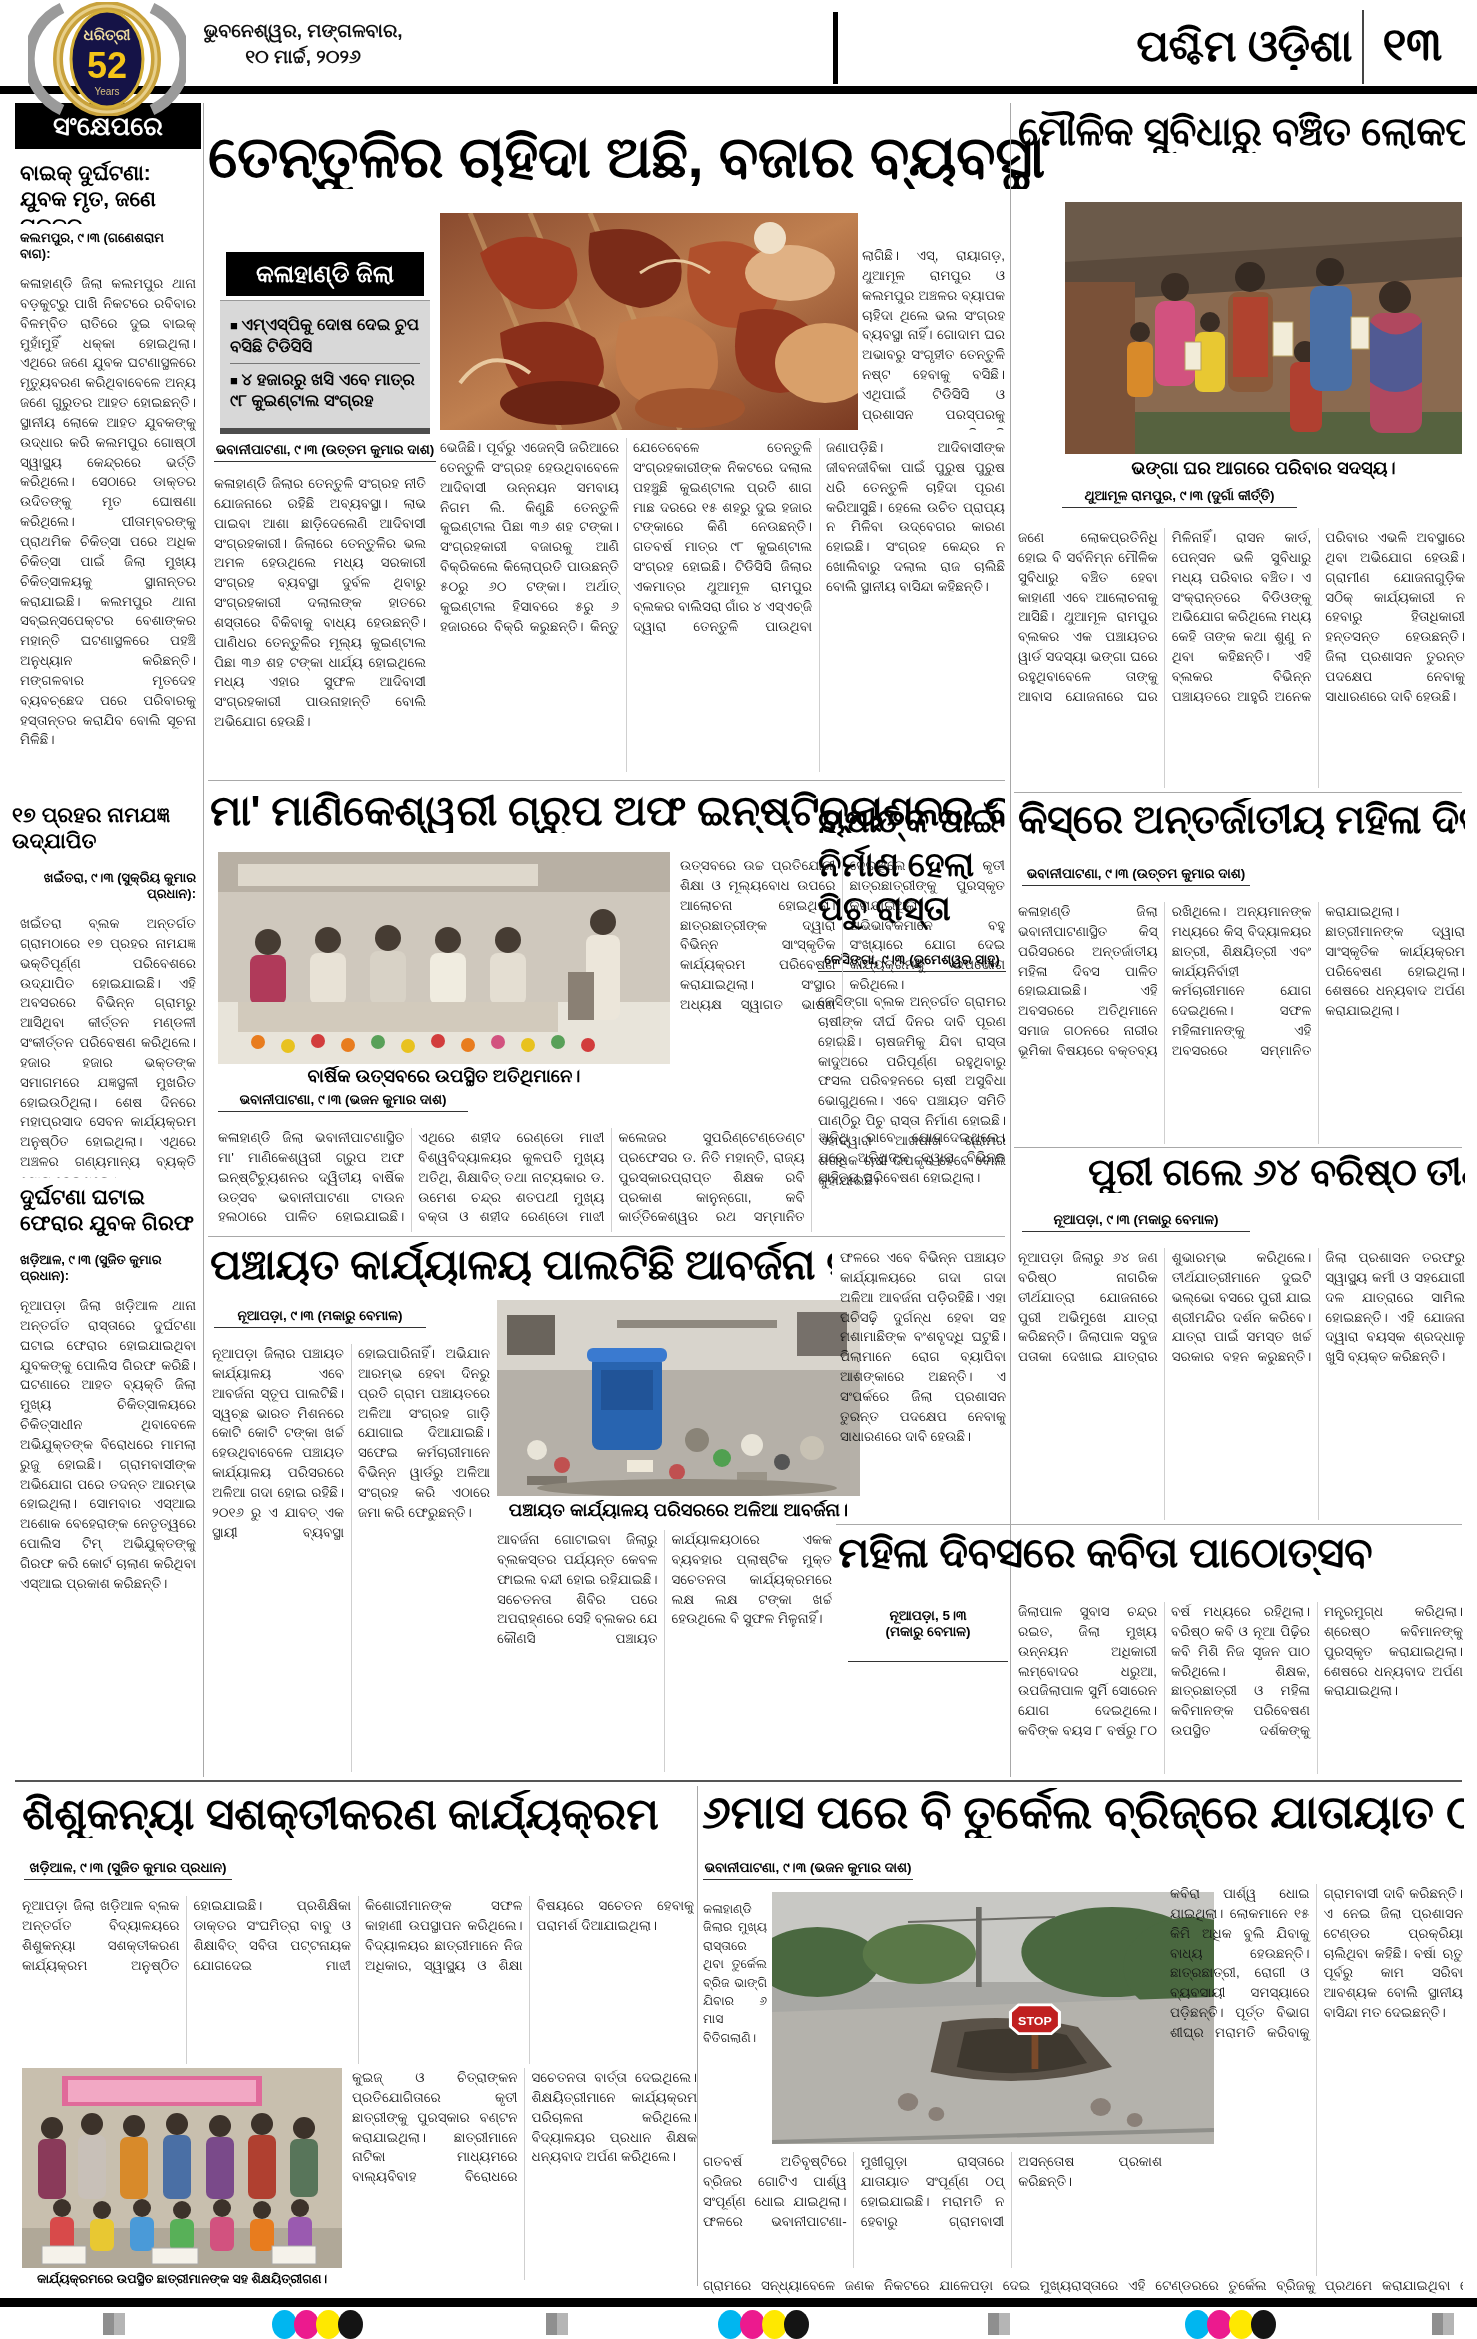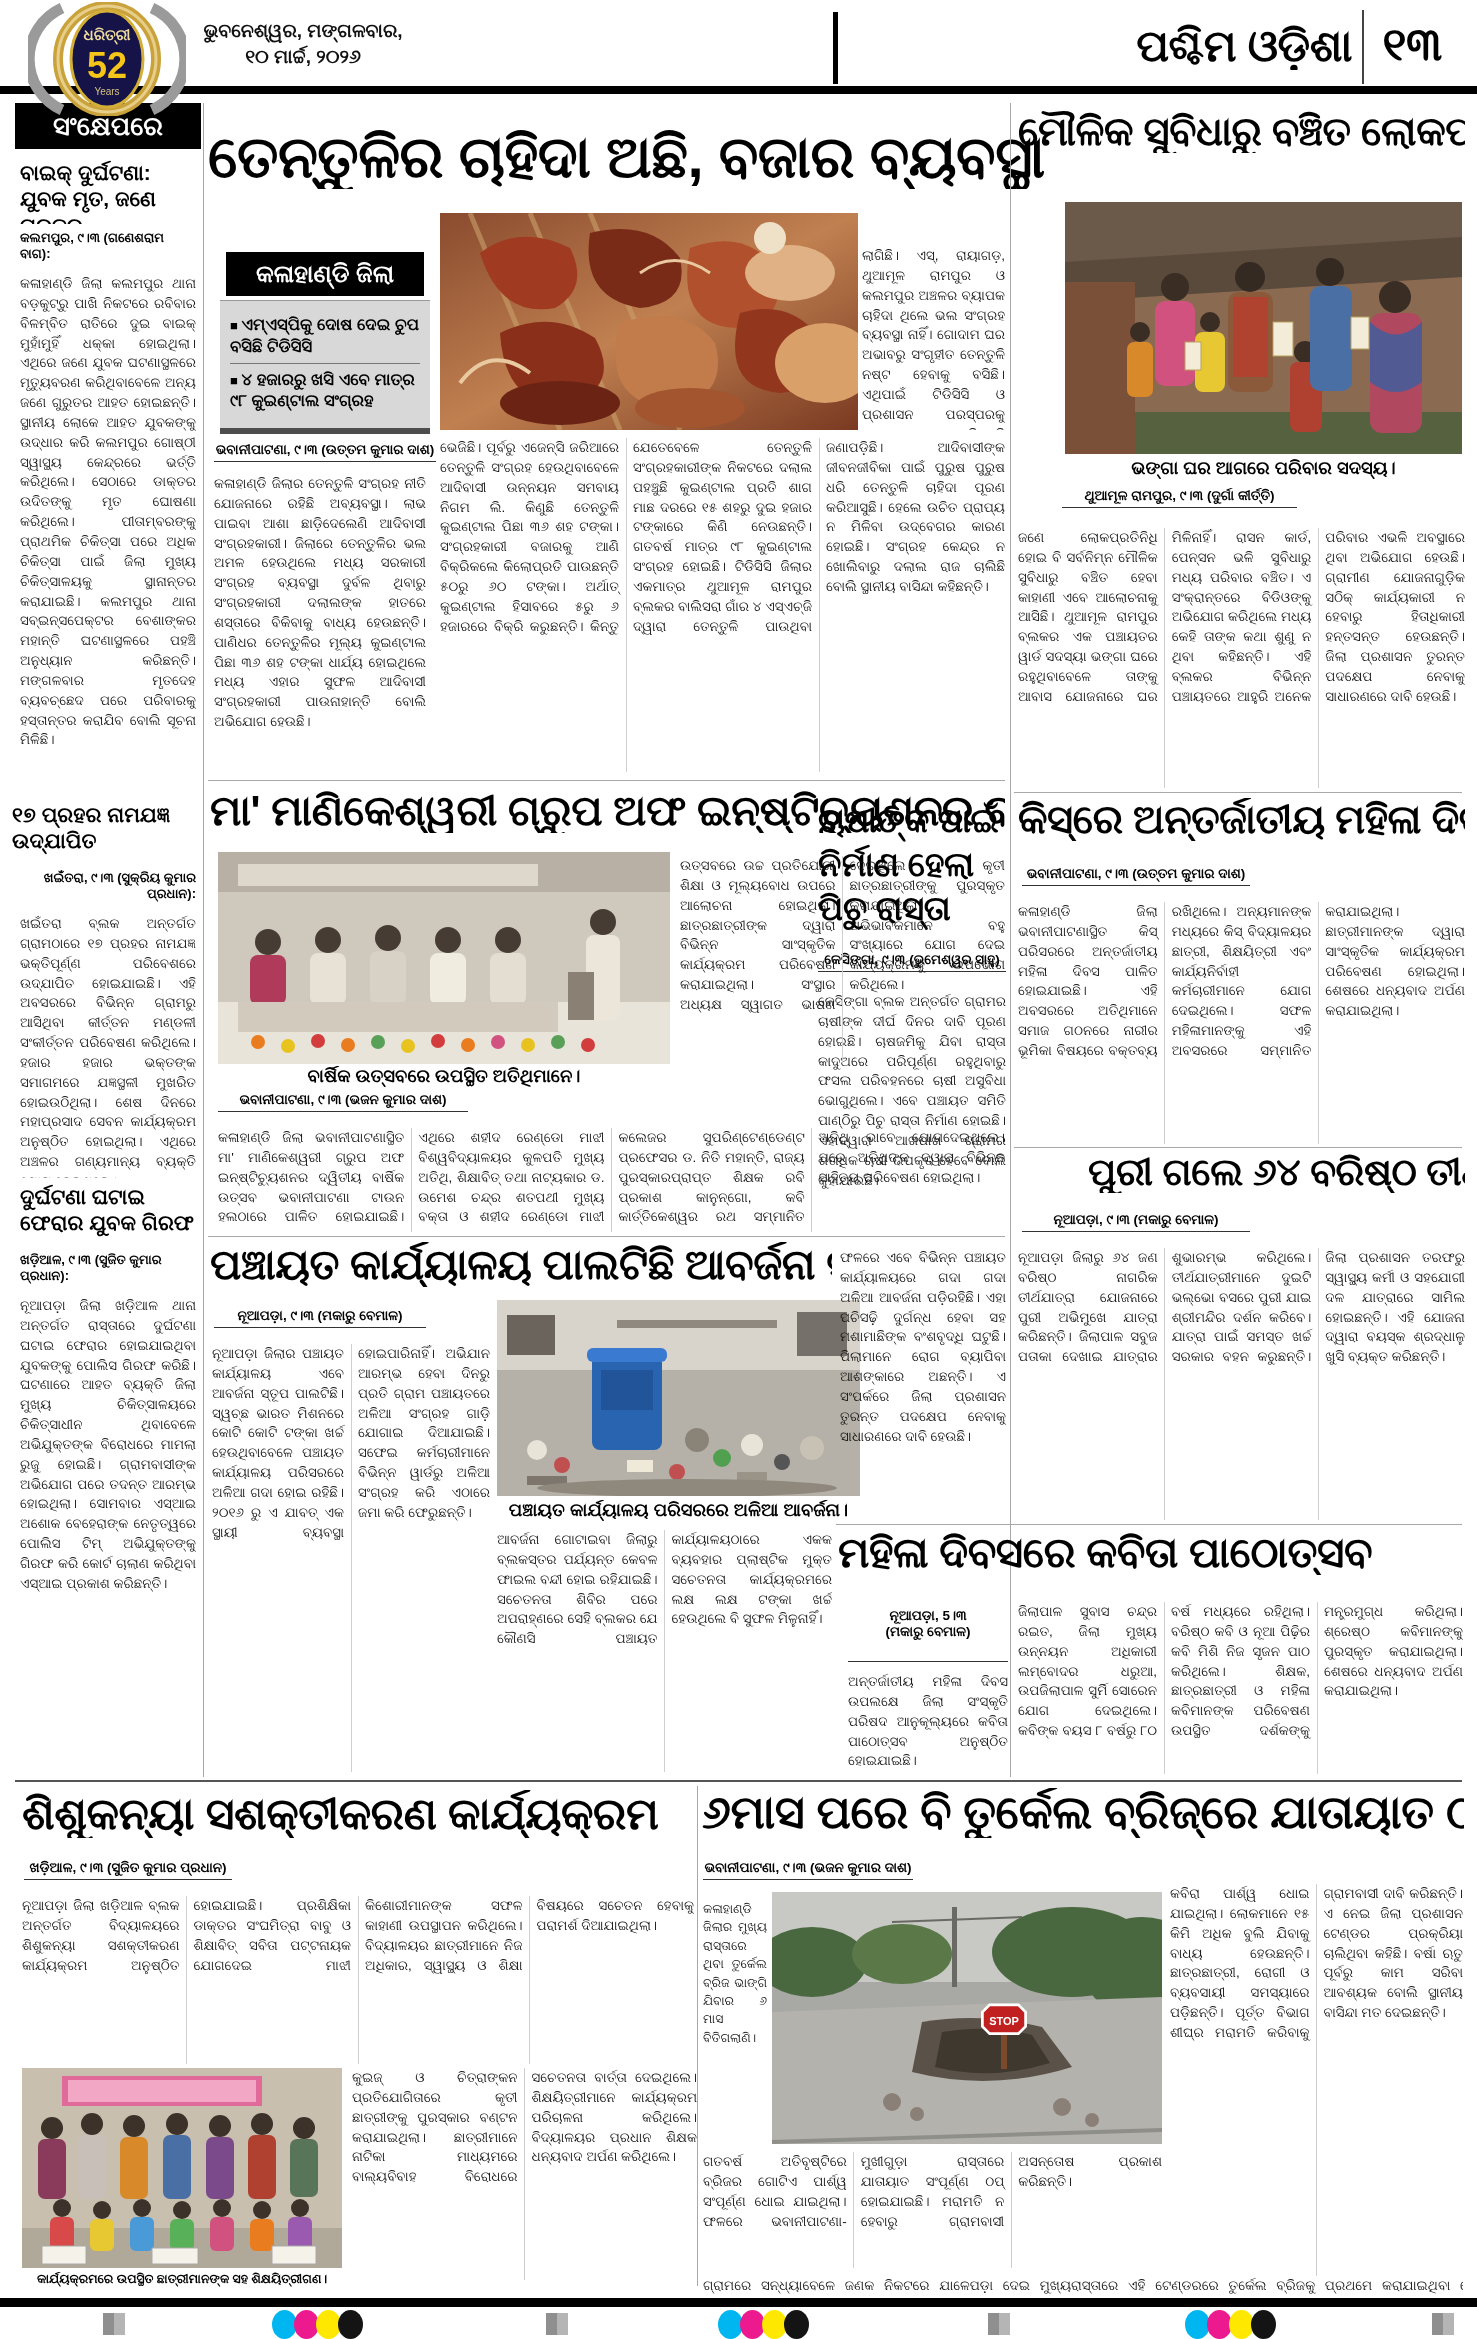--- a/index.html
+++ b/index.html
@@ -266,21 +266,20 @@
   <div class="abs caption" style="left:497px;top:1500px;width:363px;">ପଞ୍ଚାୟତ କାର୍ଯ୍ୟାଳୟ ପରିସରରେ ଅଳିଆ ଆବର୍ଜନା।</div>
 
   <div class="abs body-text cols2" style="left:212px;top:1344px;width:278px;height:428px;">ନୂଆପଡ଼ା ଜିଲାର ପଞ୍ଚାୟତ କାର୍ଯ୍ୟାଳୟ ଏବେ ଆବର୍ଜନା ସ୍ତୂପ ପାଲଟିଛି। ସ୍ୱଚ୍ଛ ଭାରତ ମିଶନରେ କୋଟି କୋଟି ଟଙ୍କା ଖର୍ଚ୍ଚ ହେଉଥିବାବେଳେ ପଞ୍ଚାୟତ କାର୍ଯ୍ୟାଳୟ ପରିସରରେ ଅଳିଆ ଗଦା ହୋଇ ରହିଛି। ୨୦୧୬ ରୁ ଏ ଯାବତ୍ ଏକ ସ୍ଥାୟୀ ବ୍ୟବସ୍ଥା ହୋଇପାରିନାହିଁ। ଅଭିଯାନ ଆରମ୍ଭ ହେବା ଦିନରୁ ପ୍ରତି ଗ୍ରାମ ପଞ୍ଚାୟତରେ ଅଳିଆ ସଂଗ୍ରହ ଗାଡ଼ି ଯୋଗାଇ ଦିଆଯାଇଛି। ସଫେଇ କର୍ମଚାରୀମାନେ ବିଭିନ୍ନ ୱାର୍ଡରୁ ଅଳିଆ ସଂଗ୍ରହ କରି ଏଠାରେ ଜମା କରି ଫେରୁଛନ୍ତି।</div>
   <div class="abs body-text" style="left:840px;top:1248px;width:166px;height:272px;">ଫଳରେ ଏବେ ବିଭିନ୍ନ ପଞ୍ଚାୟତ କାର୍ଯ୍ୟାଳୟରେ ଗଦା ଗଦା ଅଳିଆ ଆବର୍ଜନା ପଡ଼ିରହିଛି। ଏହା ପଚିସଢ଼ି ଦୁର୍ଗନ୍ଧ ହେବା ସହ ମଶାମାଛିଙ୍କ ବଂଶବୃଦ୍ଧି ଘଟୁଛି। ପିଲାମାନେ ରୋଗ ବ୍ୟାପିବା ଆଶଙ୍କାରେ ଅଛନ୍ତି। ଏ ସଂପର୍କରେ ଜିଲା ପ୍ରଶାସନ ତୁରନ୍ତ ପଦକ୍ଷେପ ନେବାକୁ ସାଧାରଣରେ ଦାବି ହେଉଛି।</div>
   <div class="abs body-text cols2" style="left:497px;top:1530px;width:335px;height:242px;">ଆବର୍ଜନା ଗୋଟାଇବା ଜିଲାରୁ ବ୍ଲକସ୍ତର ପର୍ଯ୍ୟନ୍ତ କେବଳ ଫାଇଲ ବନ୍ଦୀ ହୋଇ ରହିଯାଇଛି। ସଚେତନତା ଶିବିର ପରେ ଅପରାହ୍ଣରେ ସେହି ବ୍ଲକର ଯେ କୌଣସି ପଞ୍ଚାୟତ କାର୍ଯ୍ୟାଳୟଠାରେ ଏକକ ବ୍ୟବହାର ପ୍ଲାଷ୍ଟିକ ମୁକ୍ତ ସଚେତନତା କାର୍ଯ୍ୟକ୍ରମରେ ଲକ୍ଷ ଲକ୍ଷ ଟଙ୍କା ଖର୍ଚ୍ଚ ହେଉଥିଲେ ବି ସୁଫଳ ମିଳୁନାହିଁ।</div>
 
   <div class="abs sep" style="left:836px;top:1524px;width:626px;height:1px;"></div>
   <div class="abs headline nowrap" style="left:838px;top:1530px;width:625px;font-size:42px;">ମହିଳା ଦିବସରେ କବିତା ପାଠୋତ୍ସବ</div>
   <div class="abs byline" style="left:848px;top:1608px;width:160px;height:50px;">ନୂଆପଡ଼ା, 5।୩
 (ମକାରୁ ବେମାଳ)</div>
-  <div class="abs body-text" style="left:848px;top:1672px;width:160px;height:102px;">ଅନ୍ତର୍ଜାତୀୟ ମହିଳା ଦିବସ ଉପଲକ୍ଷେ ଜିଲା ସଂସ୍କୃତି ପରିଷଦ ଆନୁକୂଲ୍ୟରେ କବିତା ପାଠୋତ୍ସବ ଅନୁଷ୍ଠିତ ହୋଇଯାଇଛି।</div>
   <div class="abs body-text cols3" style="left:1018px;top:1602px;width:445px;height:172px;">ଜିଲାପାଳ ସୁବାସ ଚନ୍ଦ୍ର ରଇତ, ଜିଲା ମୁଖ୍ୟ ଉନ୍ନୟନ ଅଧିକାରୀ ଲମ୍ବୋଦର ଧରୁଆ, ଉପଜିଲାପାଳ ସୁର୍ମି ସୋରେନ ଯୋଗ ଦେଇଥିଲେ। କବିଙ୍କ ବୟସ ୮ ବର୍ଷରୁ ୮୦ ବର୍ଷ ମଧ୍ୟରେ ରହିଥିଲା। ବରିଷ୍ଠ କବି ଓ ନୂଆ ପିଢ଼ିର କବି ମିଶି ନିଜ ସୃଜନ ପାଠ କରିଥିଲେ। ଶିକ୍ଷକ, ଛାତ୍ରଛାତ୍ରୀ ଓ ମହିଳା କବିମାନଙ୍କ ପରିବେଷଣ ଉପସ୍ଥିତ ଦର୍ଶକଙ୍କୁ ମନ୍ତ୍ରମୁଗ୍ଧ କରିଥିଲା। ଶ୍ରେଷ୍ଠ କବିମାନଙ୍କୁ ପୁରସ୍କୃତ କରାଯାଇଥିଲା। ଶେଷରେ ଧନ୍ୟବାଦ ଅର୍ପଣ କରାଯାଇଥିଲା।</div>
 
   <div class="abs" style="left:15px;top:1780px;width:1447px;height:2px;background:#555;"></div>
   <div class="abs sep" style="left:697px;top:1786px;width:1px;height:500px;"></div>
 
   <div class="abs headline nowrap" style="left:22px;top:1790px;width:672px;font-size:44px;">ଶିଶୁକନ୍ୟା ସଶକ୍ତୀକରଣ କାର୍ଯ୍ୟକ୍ରମ</div>
   <div class="abs byline" style="left:24px;top:1860px;width:208px;">ଖଡ଼ିଆଳ, ୯।୩ (ସୁଜିତ କୁମାର ପ୍ରଧାନ)</div>
   <div class="abs body-text cols4" style="left:22px;top:1896px;width:672px;height:168px;">ନୂଆପଡ଼ା ଜିଲା ଖଡ଼ିଆଳ ବ୍ଲକ ଅନ୍ତର୍ଗତ ବିଦ୍ୟାଳୟରେ ଶିଶୁକନ୍ୟା ସଶକ୍ତୀକରଣ କାର୍ଯ୍ୟକ୍ରମ ଅନୁଷ୍ଠିତ ହୋଇଯାଇଛି। ପ୍ରଶିକ୍ଷିକା ଡାକ୍ତର ସଂଘମିତ୍ରା ବାବୁ ଓ ଶିକ୍ଷାବିତ୍ ସବିତା ପଟ୍ଟନାୟକ ଯୋଗଦେଇ ମାଝୀ କିଶୋରୀମାନଙ୍କ ସଫଳ କାହାଣୀ ଉପସ୍ଥାପନ କରିଥିଲେ। ବିଦ୍ୟାଳୟର ଛାତ୍ରୀମାନେ ନିଜ ଅଧିକାର, ସ୍ୱାସ୍ଥ୍ୟ ଓ ଶିକ୍ଷା ବିଷୟରେ ସଚେତନ ହେବାକୁ ପରାମର୍ଶ ଦିଆଯାଇଥିଲା।</div>
 
   <div class="abs photo" style="left:22px;top:2068px;width:320px;height:200px;">
@@ -326,21 +325,21 @@
       <rect x="250" y="178" width="44" height="18" fill="#f5f2ea" stroke="#aaa"></rect>
     </svg>
   </div>
   <div class="abs caption" style="left:22px;top:2272px;width:320px;font-size:12.5px;">କାର୍ଯ୍ୟକ୍ରମରେ ଉପସ୍ଥିତ ଛାତ୍ରୀମାନଙ୍କ ସହ ଶିକ୍ଷୟିତ୍ରୀଗଣ।</div>
   <div class="abs body-text cols2" style="left:352px;top:2068px;width:345px;height:212px;">କୁଇଜ୍ ଓ ଚିତ୍ରାଙ୍କନ ପ୍ରତିଯୋଗିତାରେ କୃତୀ ଛାତ୍ରୀଙ୍କୁ ପୁରସ୍କାର ବଣ୍ଟନ କରାଯାଇଥିଲା। ଛାତ୍ରୀମାନେ ନାଟିକା ମାଧ୍ୟମରେ ବାଲ୍ୟବିବାହ ବିରୋଧରେ ସଚେତନତା ବାର୍ତ୍ତା ଦେଇଥିଲେ। ଶିକ୍ଷୟିତ୍ରୀମାନେ କାର୍ଯ୍ୟକ୍ରମ ପରିଚାଳନା କରିଥିଲେ। ବିଦ୍ୟାଳୟର ପ୍ରଧାନ ଶିକ୍ଷକ ଧନ୍ୟବାଦ ଅର୍ପଣ କରିଥିଲେ।</div>
 
   <div class="abs headline nowrap" style="left:702px;top:1788px;width:762px;font-size:46px;">୬ମାସ ପରେ ବି ତୁର୍କେଲ ବ୍ରିଜ୍‌ରେ ଯାତାୟାତ ଠପ୍</div>
   <div class="abs byline" style="left:703px;top:1860px;width:210px;">ଭବାନୀପାଟଣା, ୯।୩ (ଭଜନ କୁମାର ଦାଶ)</div>
   <div class="abs body-text" style="left:703px;top:1900px;width:64px;height:248px;font-size:12.5px;">କଳାହାଣ୍ଡି ଜିଲାର ମୁଖ୍ୟ ରାସ୍ତାରେ ଥିବା ତୁର୍କେଲ ବ୍ରିଜ ଭାଙ୍ଗି ଯିବାର ୬ ମାସ ବିତିଗଲାଣି।</div>
 
-  <div class="abs photo" style="left:772px;top:1892px;width:390px;height:252px;">
+  <div class="abs photo" style="left:772px;top:1892px;width:442px;height:252px;">
     <svg viewBox="0 0 390 252" preserveAspectRatio="none">
       <rect width="390" height="252" fill="#c8c8c4"></rect>
       <rect y="90" width="390" height="162" fill="#a8a8a4"></rect>
       <g fill="#4a6840">
         <ellipse cx="300" cy="60" rx="80" ry="45"></ellipse>
         <ellipse cx="370" cy="75" rx="60" ry="50"></ellipse>
         <ellipse cx="40" cy="70" rx="55" ry="35"></ellipse>
         <ellipse cx="130" cy="62" rx="50" ry="30" fill="#5a7848"></ellipse>
       </g>
       <rect x="180" y="15" width="5" height="80" fill="#6a6a64"></rect>

